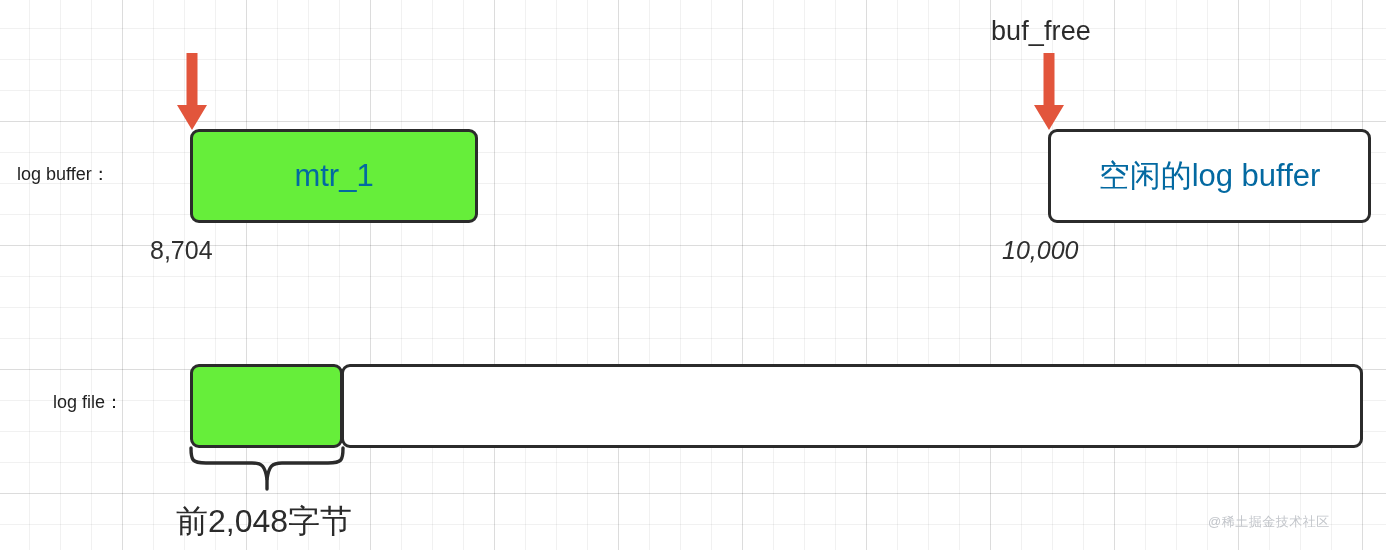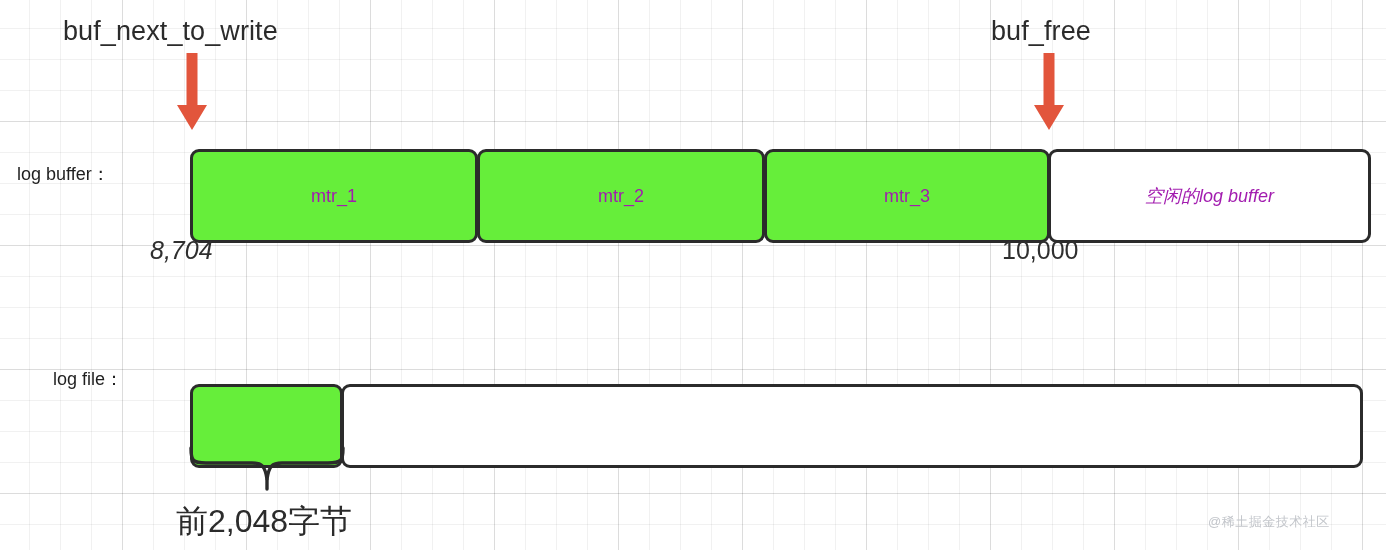--- a/index.html
+++ b/index.html
@@ -56,24 +56,23 @@
 
   
   .seg {
     position: absolute;
     box-sizing: border-box;
     border: 3px solid #2b2b2b;
     border-radius: 9px;
     display: flex;
     align-items: center;
     justify-content: center;
-    font-size: 18px;
-    color: #a21caf;
+    font-size: 31px;
+    color: #0369a1;
     background: #ffffff;
-    margin-top: 20px;
   }
   .seg.green {
     background: #66ee3a;
   }
 
   
   .arrow {
     position: absolute;
   }
 
@@ -84,55 +83,48 @@
     color: #c3c6cb;
     letter-spacing: 0.5px;
     white-space: nowrap;
   }
 </style>
 </head>
 <body>
 
 <div id="canvas">
 
-  <div class="txt code-label" style="left:63px; top:18px;">buf_next_to_write</div>
 
   <svg class="arrow" style="left:176px; top:53px;" width="32" height="78" viewBox="0 0 32 78">
     <path d="M10.5 0 H21.5 V52 H31 L16 77 L1 52 H10.5 Z" fill="#e2553c"></path>
   </svg>
 
   <div class="txt code-label" style="left:991px; top:18px;text-align:right;">buf_free</div>
 
   <svg class="arrow" style="left:1033px; top:53px;" width="32" height="78" viewBox="0 0 32 78">
     <path d="M10.5 0 H21.5 V52 H31 L16 77 L1 52 H10.5 Z" fill="#e2553c"></path>
   </svg>
 
   <div class="txt row-label" style="left:17px; top:165px;">log buffer：</div>
 
   <div class="seg green" style="left:190px; top:129px; width:288px; height:94px;">
     <span>mtr_1</span>
   </div>
 
-  <div class="seg green" style="left:477px; top:129px; width:288px; height:94px;">
-    <span>mtr_2</span>
-  </div>
 
-  <div class="seg green" style="left:764px; top:129px; width:286px; height:94px;">
-    <span>mtr_3</span>
-  </div>
 
-  <div class="seg" style="left:1048px; top:129px; width:323px; height:94px;font-style:italic;">
+  <div class="seg" style="left:1048px; top:129px; width:323px; height:94px;">
     <span>空闲的log buffer</span>
   </div>
 
-  <div class="txt num-label" style="left:150px; top:238px;font-style:italic;">8,704</div>
+  <div class="txt num-label" style="left:150px; top:238px;">8,704</div>
 
-  <div class="txt num-label" style="left:1002px; top:238px;">10,000</div>
+  <div class="txt num-label" style="left:1002px; top:238px;font-style:italic;">10,000</div>
 
-  <div class="txt row-label" style="left:53px; top:370px;">log file：</div>
+  <div class="txt row-label" style="left:53px; top:393px;">log file：</div>
 
   <div class="seg green" style="left:190px; top:364px; width:153px; height:84px;">
     <span></span>
   </div>
 
   <div class="seg" style="left:341px; top:364px; width:1022px; height:84px;">
     <span></span>
   </div>
 
   <svg class="arrow" style="left:186px; top:446px;" width="162" height="45" viewBox="0 0 162 45">

